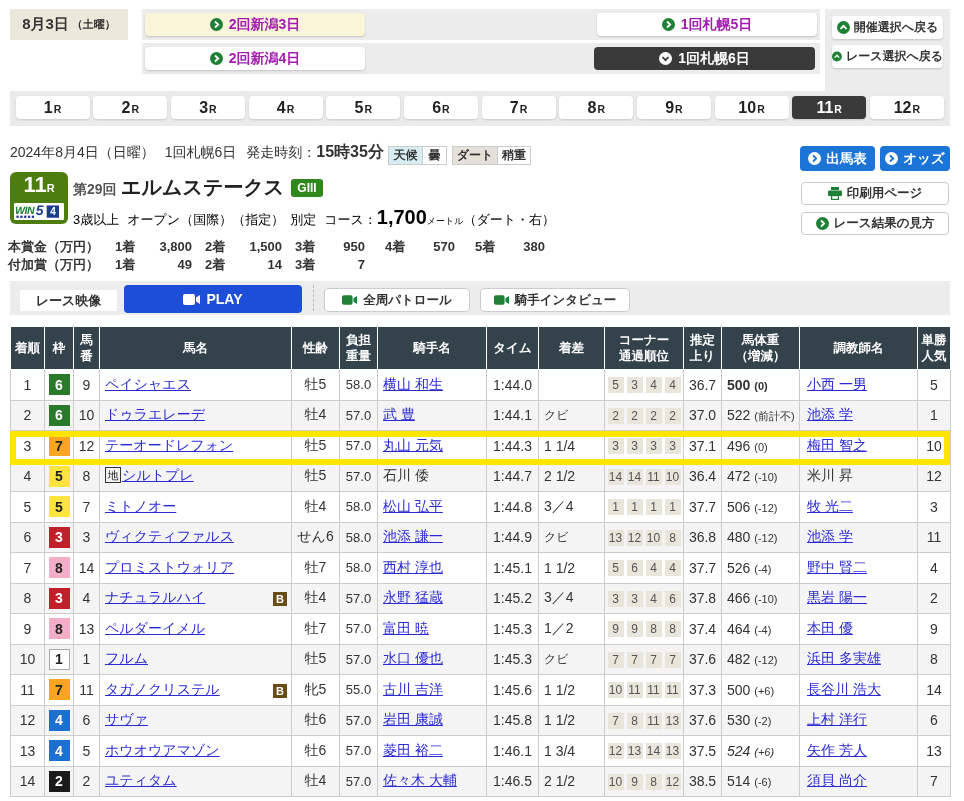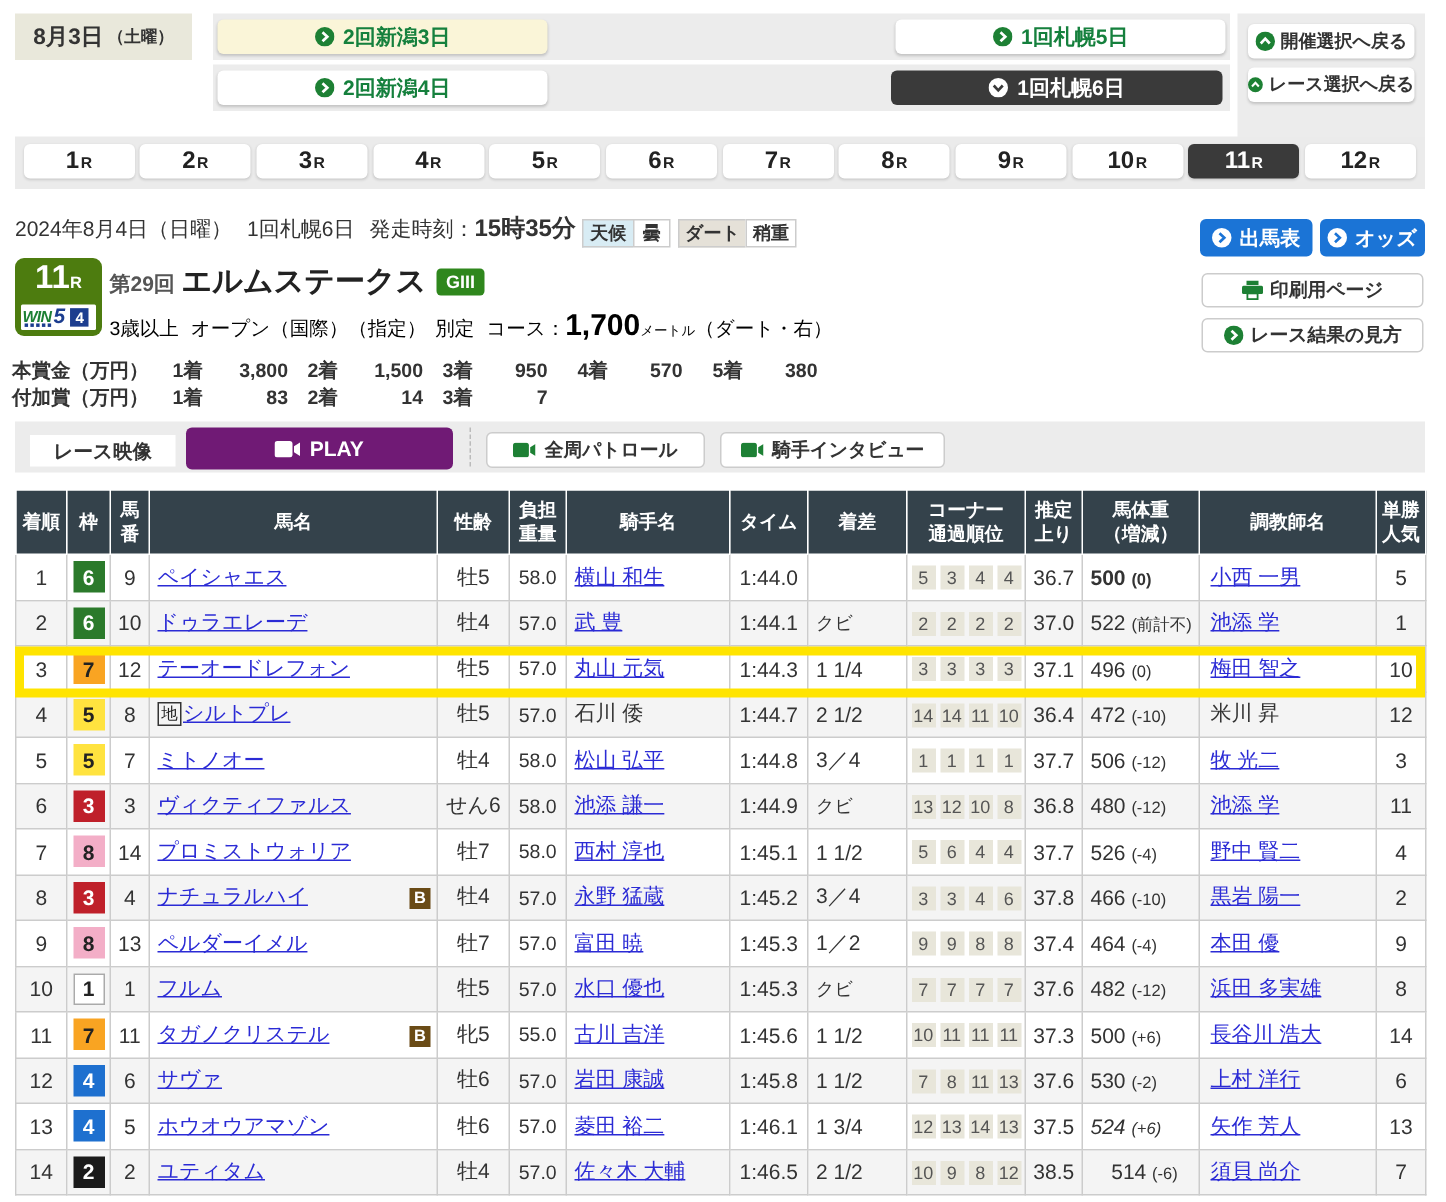--- a/index.html
+++ b/index.html
@@ -5,21 +5,21 @@
 html,body{margin:0;padding:0;background:#fff;}
 body{width:964px;height:801px;font-family:"Liberation Sans",sans-serif;color:#333;position:relative;overflow:hidden;}
 a{color:#2b2bd5;text-decoration:underline;}
 
 #toprows{position:absolute;left:10px;top:9px;width:940px;}
 .drow{position:relative;height:31px;margin-bottom:3px;}
 .dlabel{position:absolute;left:0;top:0;width:118px;height:31px;background:#e9e8db;display:flex;align-items:center;justify-content:center;white-space:nowrap;}
 .dlabel b{font-size:15px;color:#333;}
 .dlabel span{font-size:11px;font-weight:bold;margin-left:3px;}
 .dmid{position:absolute;left:132px;top:0;width:678px;height:31px;background:#ececec;}
-.dbtn{position:absolute;top:4px;height:23px;border-radius:4px;background:#fff;display:flex;align-items:center;justify-content:center;font-size:14px;font-weight:bold;color:#15803d;box-shadow:0 1px 2px rgba(0,0,0,.18);white-space:nowrap;}
+.dbtn{position:absolute;top:4px;height:23px;border-radius:4px;background:#fff;display:flex;align-items:center;justify-content:center;font-size:14px;font-weight:bold;color:#a21caf;box-shadow:0 1px 2px rgba(0,0,0,.18);white-space:nowrap;}
 .dbtn svg{margin-right:6px;}
 
 #backpanel{position:absolute;left:825px;top:9px;width:125px;height:84px;background:#ececec;text-decoration:underline;}
 .bbtn{position:absolute;left:7px;width:111px;height:23px;background:#fff;border-radius:4px;box-shadow:0 1px 2px rgba(0,0,0,.18);display:flex;align-items:center;justify-content:center;font-size:12px;font-weight:bold;color:#333;white-space:nowrap;}
 .bbtn svg{margin-right:4px;}
 
 #tabs{position:absolute;left:10px;top:91px;width:940px;height:35px;background:#ebebeb;}
 .rtab{position:absolute;top:5px;width:74px;height:23px;background:#fff;border-radius:4px;box-shadow:0 1px 2px rgba(0,0,0,.15);display:flex;align-items:center;justify-content:center;color:#222;}
 .rtab b{font-size:16px;}
 .rtab span{font-size:10.5px;font-weight:bold;margin-left:1px;margin-top:3px;}
@@ -48,21 +48,21 @@
 #cond .sm{font-size:9px;}
 #dotline{position:absolute;left:10px;top:230px;width:940px;border-top:2px dotted #ccc;z-index:-1;}
 #prize{position:absolute;left:8px;top:238px;font-size:13px;color:#333;line-height:17.5px;white-space:nowrap;font-weight:bold;}
 #prize .lb{display:inline-block;width:107px;}
 #prize .pl{display:inline-block;width:25px;}
 #prize .n1{display:inline-block;width:52px;text-align:right;margin-right:13px;}
 #prize .n2{display:inline-block;width:45px;text-align:right;margin-right:20px;}
 
 #vrow{position:absolute;left:10px;top:281px;width:940px;height:34px;background:#ececec;}
 #vlabel{position:absolute;left:10px;top:9px;width:97px;height:21px;background:#fff;display:flex;align-items:center;justify-content:center;font-size:13px;font-weight:bold;}
-#playbtn{position:absolute;left:114px;top:4px;width:178px;height:28px;background:#701a75;border-radius:4px;color:#fff;display:flex;align-items:center;justify-content:center;font-size:14px;font-weight:bold;}
+#playbtn{position:absolute;left:114px;top:4px;width:178px;height:28px;background:#1d4ed8;border-radius:4px;color:#fff;display:flex;align-items:center;justify-content:center;font-size:14px;font-weight:bold;}
 #vsep{position:absolute;left:303px;top:4px;height:26px;border-left:1px dashed #bbb;}
 .vbtn{position:absolute;top:7px;height:24px;background:#fff;border:1px solid #ccc;border-radius:4px;box-sizing:border-box;display:flex;align-items:center;justify-content:center;font-size:12.5px;font-weight:bold;color:#333;white-space:nowrap;}
 .cam{display:inline-flex;margin-right:6px;}
 
 #tbl{position:absolute;left:10px;top:326px;width:940px;border-collapse:collapse;table-layout:fixed;padding-left:12px;}
 #tbl th{background:#34424b;color:#fff;font-size:12.5px;font-weight:bold;border:1px solid #fff;padding:0;line-height:16px;}
 #tbl thead tr{height:43px;}
 #tbl td{border:1px solid #ccc;font-size:14px;color:#333;padding:0;text-align:center;overflow:hidden;white-space:nowrap;}
 #tbl tbody tr{height:30.5px;}
 #tbl tbody tr:nth-child(even) td{background:#f4f4f4;}
@@ -216,21 +216,21 @@
         </g>
         <rect x="34" y="1.2" width="12.8" height="12.8" fill="#1c3d8f"></rect>
         <text x="37.8" y="11.5" font-size="10.5" font-weight="bold" fill="#fff" font-family="Liberation Sans">4</text>
       </svg>
     </div>
 </div>
 <div id="title"><span class="kai">第29回</span> <span class="nm">エルムステークス</span><span id="g3">GIII</span></div>
 <div id="cond">3歳以上<span style="margin-left:8px;">オープン（国際）（指定）</span><span style="margin-left:6px;">別定</span><span style="margin-left:8px;">コース：</span><span class="dist">1,700</span><span class="sm">メートル</span>（ダート・右）</div>
 <div id="dotline"></div>
 <div id="prize"><span class="lb">本賞金（万円）</span><span class="pl">1着</span><span class="n1">3,800</span><span class="pl">2着</span><span class="n1">1,500</span><span class="pl">3着</span><span class="n2">950</span><span class="pl">4着</span><span class="n2">570</span><span class="pl">5着</span><span class="n2">380</span><br>
-<span class="lb">付加賞（万円）</span><span class="pl">1着</span><span class="n1">83</span><span class="pl">2着</span><span class="n1">14</span><span class="pl">3着</span><span class="n2">7</span></div>
+<span class="lb">付加賞（万円）</span><span class="pl">1着</span><span class="n1">49</span><span class="pl">2着</span><span class="n1">14</span><span class="pl">3着</span><span class="n2">7</span></div>
 <div id="vrow">
   <div id="vlabel">レース映像</div>
   <div id="playbtn"><span class="cam">
         <svg width="17" height="11" viewBox="0 0 17 11">
           <rect x="0" y="0" width="12" height="11" rx="2" fill="#fff"></rect>
           <path d="M13 3.5 L17 1 V10 L13 7.5 Z" fill="#fff"></path>
         </svg>
       </span>PLAY</div>
   <div id="vsep"></div>
   <div class="vbtn" style="left:314px;width:146px;"><span class="cam">
@@ -495,19 +495,19 @@
         <td><span class="waku w2">2</span></td>
         <td class="num">2</td>
         <td class="ln"><a>ユティタム</a></td>
         <td>牡4</td>
         <td style="font-size:13px;">57.0</td>
         <td class="ln"><a>佐々木 大輔</a></td>
         <td class="num">1:46.5</td>
         <td class="ln" style="padding-left:5px;">2 1/2</td>
         <td><span class="cpos">10</span><span class="cpos">9</span><span class="cpos">8</span><span class="cpos">12</span></td>
         <td class="num">38.5</td>
-        <td class="ln" style="font-size:14px;text-align:center;">514 <span style="font-size:11px;">(-6)</span></td>
+        <td class="ln" style="font-size:14px;">514 <span style="font-size:11px;">(-6)</span></td>
         <td class="ln" style="padding-left:7px;"><a>須貝 尚介</a></td>
         <td class="num">7</td>
       </tr>
     </tbody>
 </table>
 <div id="hlov"></div>
 
 </body></html>

